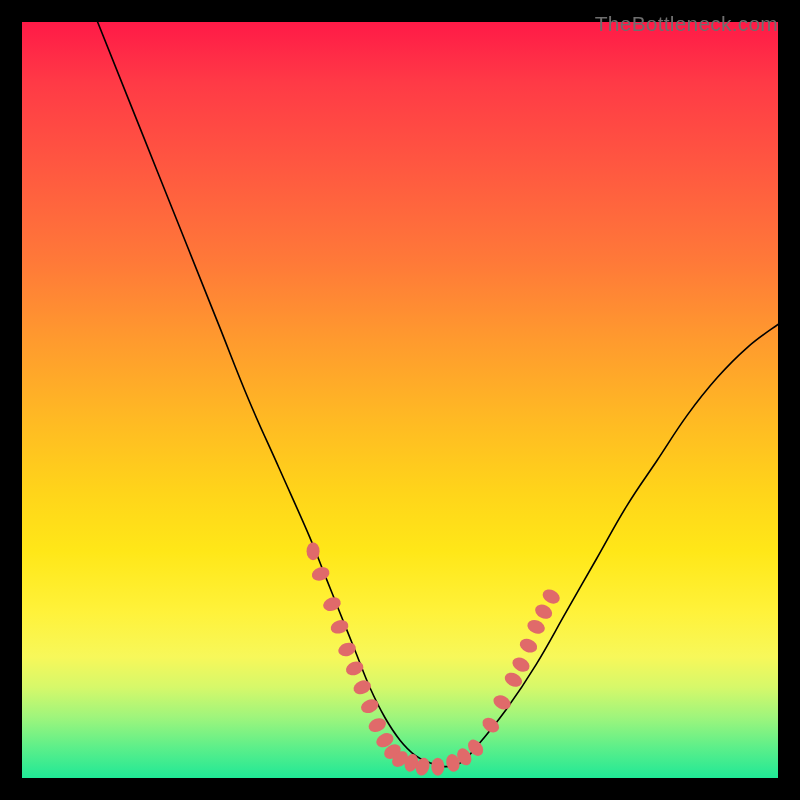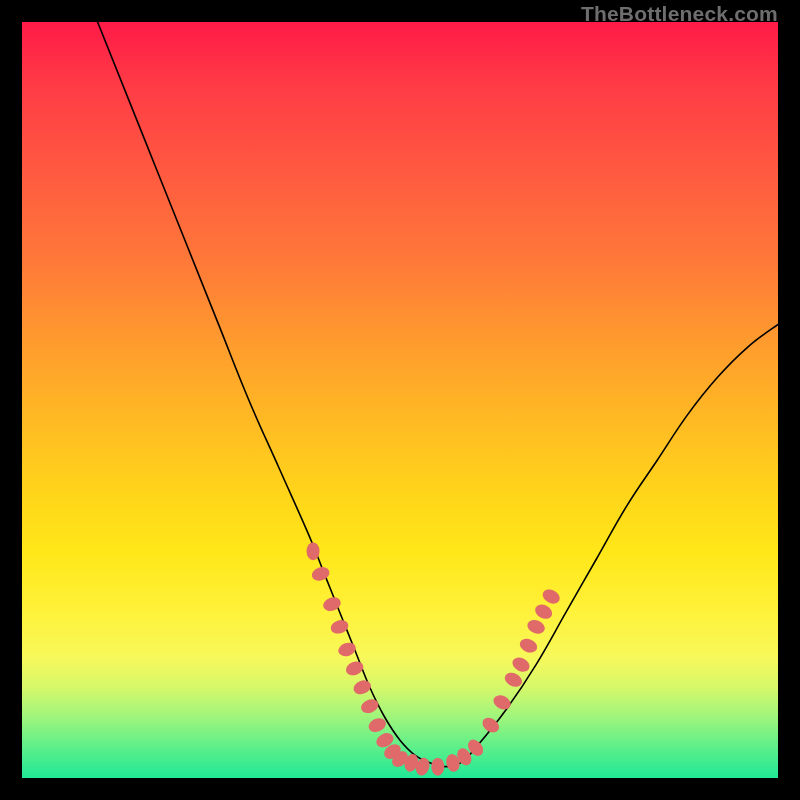--- a/index.html
+++ b/index.html
@@ -58,25 +58,25 @@
   }
   .svg-curve {
     position: absolute;
     left: 0;
     top: 0;
     width: 756px;
     height: 756px;
   }
   .watermark {
     position: absolute;
-    top: 2px;
+    top: 12px;
     right: 22px;
     font-family: Arial, Helvetica, sans-serif;
     font-size: 21px;
-    font-weight: 700;
+    font-weight: 400;
     color: #6e6e6e;
     letter-spacing: 0.2px;
     user-select: none;
   }
 </style>
 </head>
 <body>
 
 <div class="stage">
   <div class="frame"></div>

